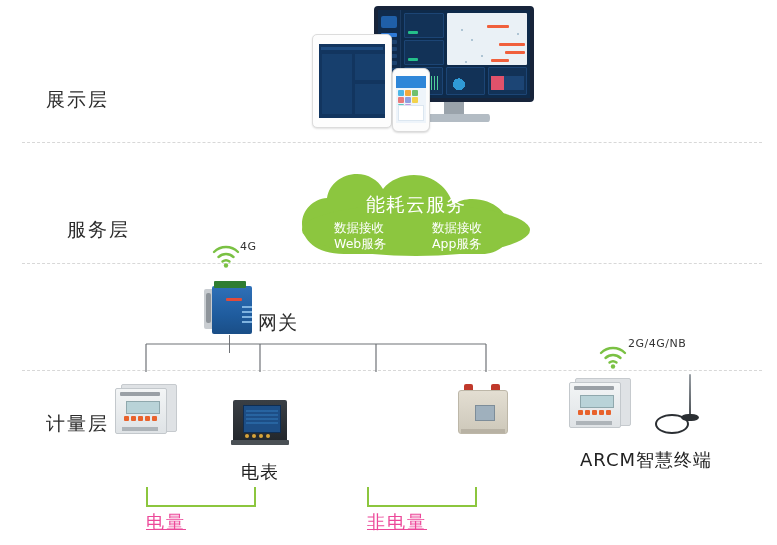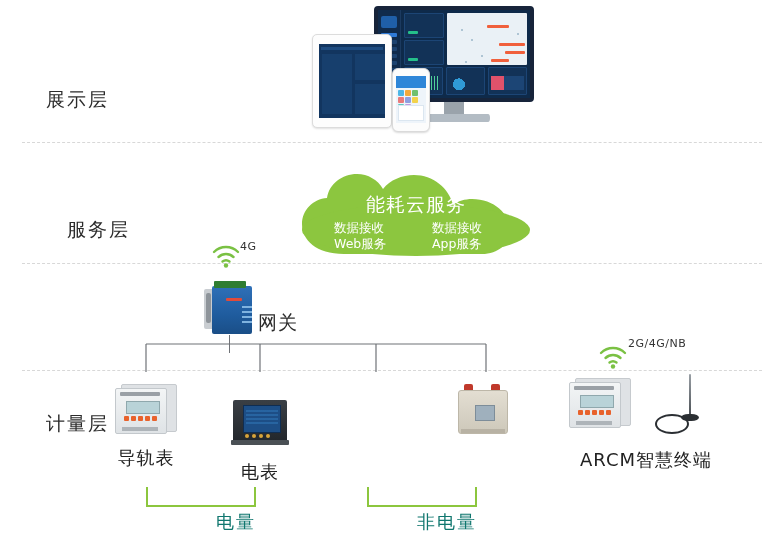--- a/index.html
+++ b/index.html
@@ -135,21 +135,21 @@
   
   .arcm{position:absolute;left:569px;top:374px;width:150px;height:60px;}
   .arcm .din{left:0;transform:none;top:4px;}
   .ant{position:absolute;left:86px;top:0px;width:60px;height:56px;}
   .ant-rod{position:absolute;left:34px;top:0;width:2px;height:42px;background:linear-gradient(180deg,#9aa0a6,#4a4f54);border-radius:1px;}
   .ant-base{position:absolute;left:26px;top:40px;width:18px;height:7px;background:#2b2f33;border-radius:50%/60%;}
   .ant-wire{position:absolute;left:0px;top:40px;width:30px;height:16px;border:2px solid #2b2f33;border-radius:50%;}
 
   
   .bracket{position:absolute;border:2px solid #8cc63e;border-top:none;height:18px;}
-  .brk-label{position:absolute;font-size:18px;color:#0f766e;letter-spacing:2px;text-align:right;}
+  .brk-label{position:absolute;font-size:18px;color:#ec4899;letter-spacing:2px;text-align:left;text-decoration:underline;}
 </style>
 </head>
 <body>
 
 <div class="stage">
 
   <div class="divider" style="top:142px;"></div>
   <div class="divider" style="top:263px;"></div>
   <div class="divider" style="top:370px;"></div>
 
@@ -296,21 +296,20 @@
             <span class="din-btn"></span>
               <span class="din-btn"></span>
             <span class="din-btn"></span>
               <span class="din-btn"></span>
             <span class="din-btn"></span>
           </div>
           <div class="din-term"></div>
         </div>
       </div>
     </div>
-    <div class="nm">导轨表</div>
   </div>
 
   <div class="meter" style="left:212px;top:392px;">
     <div class="pic">
       <div class="pmeter">
         <div class="pm-case">
           <div class="pm-screen">
               <div class="pm-digits"></div>
             </div>
           <div class="pm-keys">

